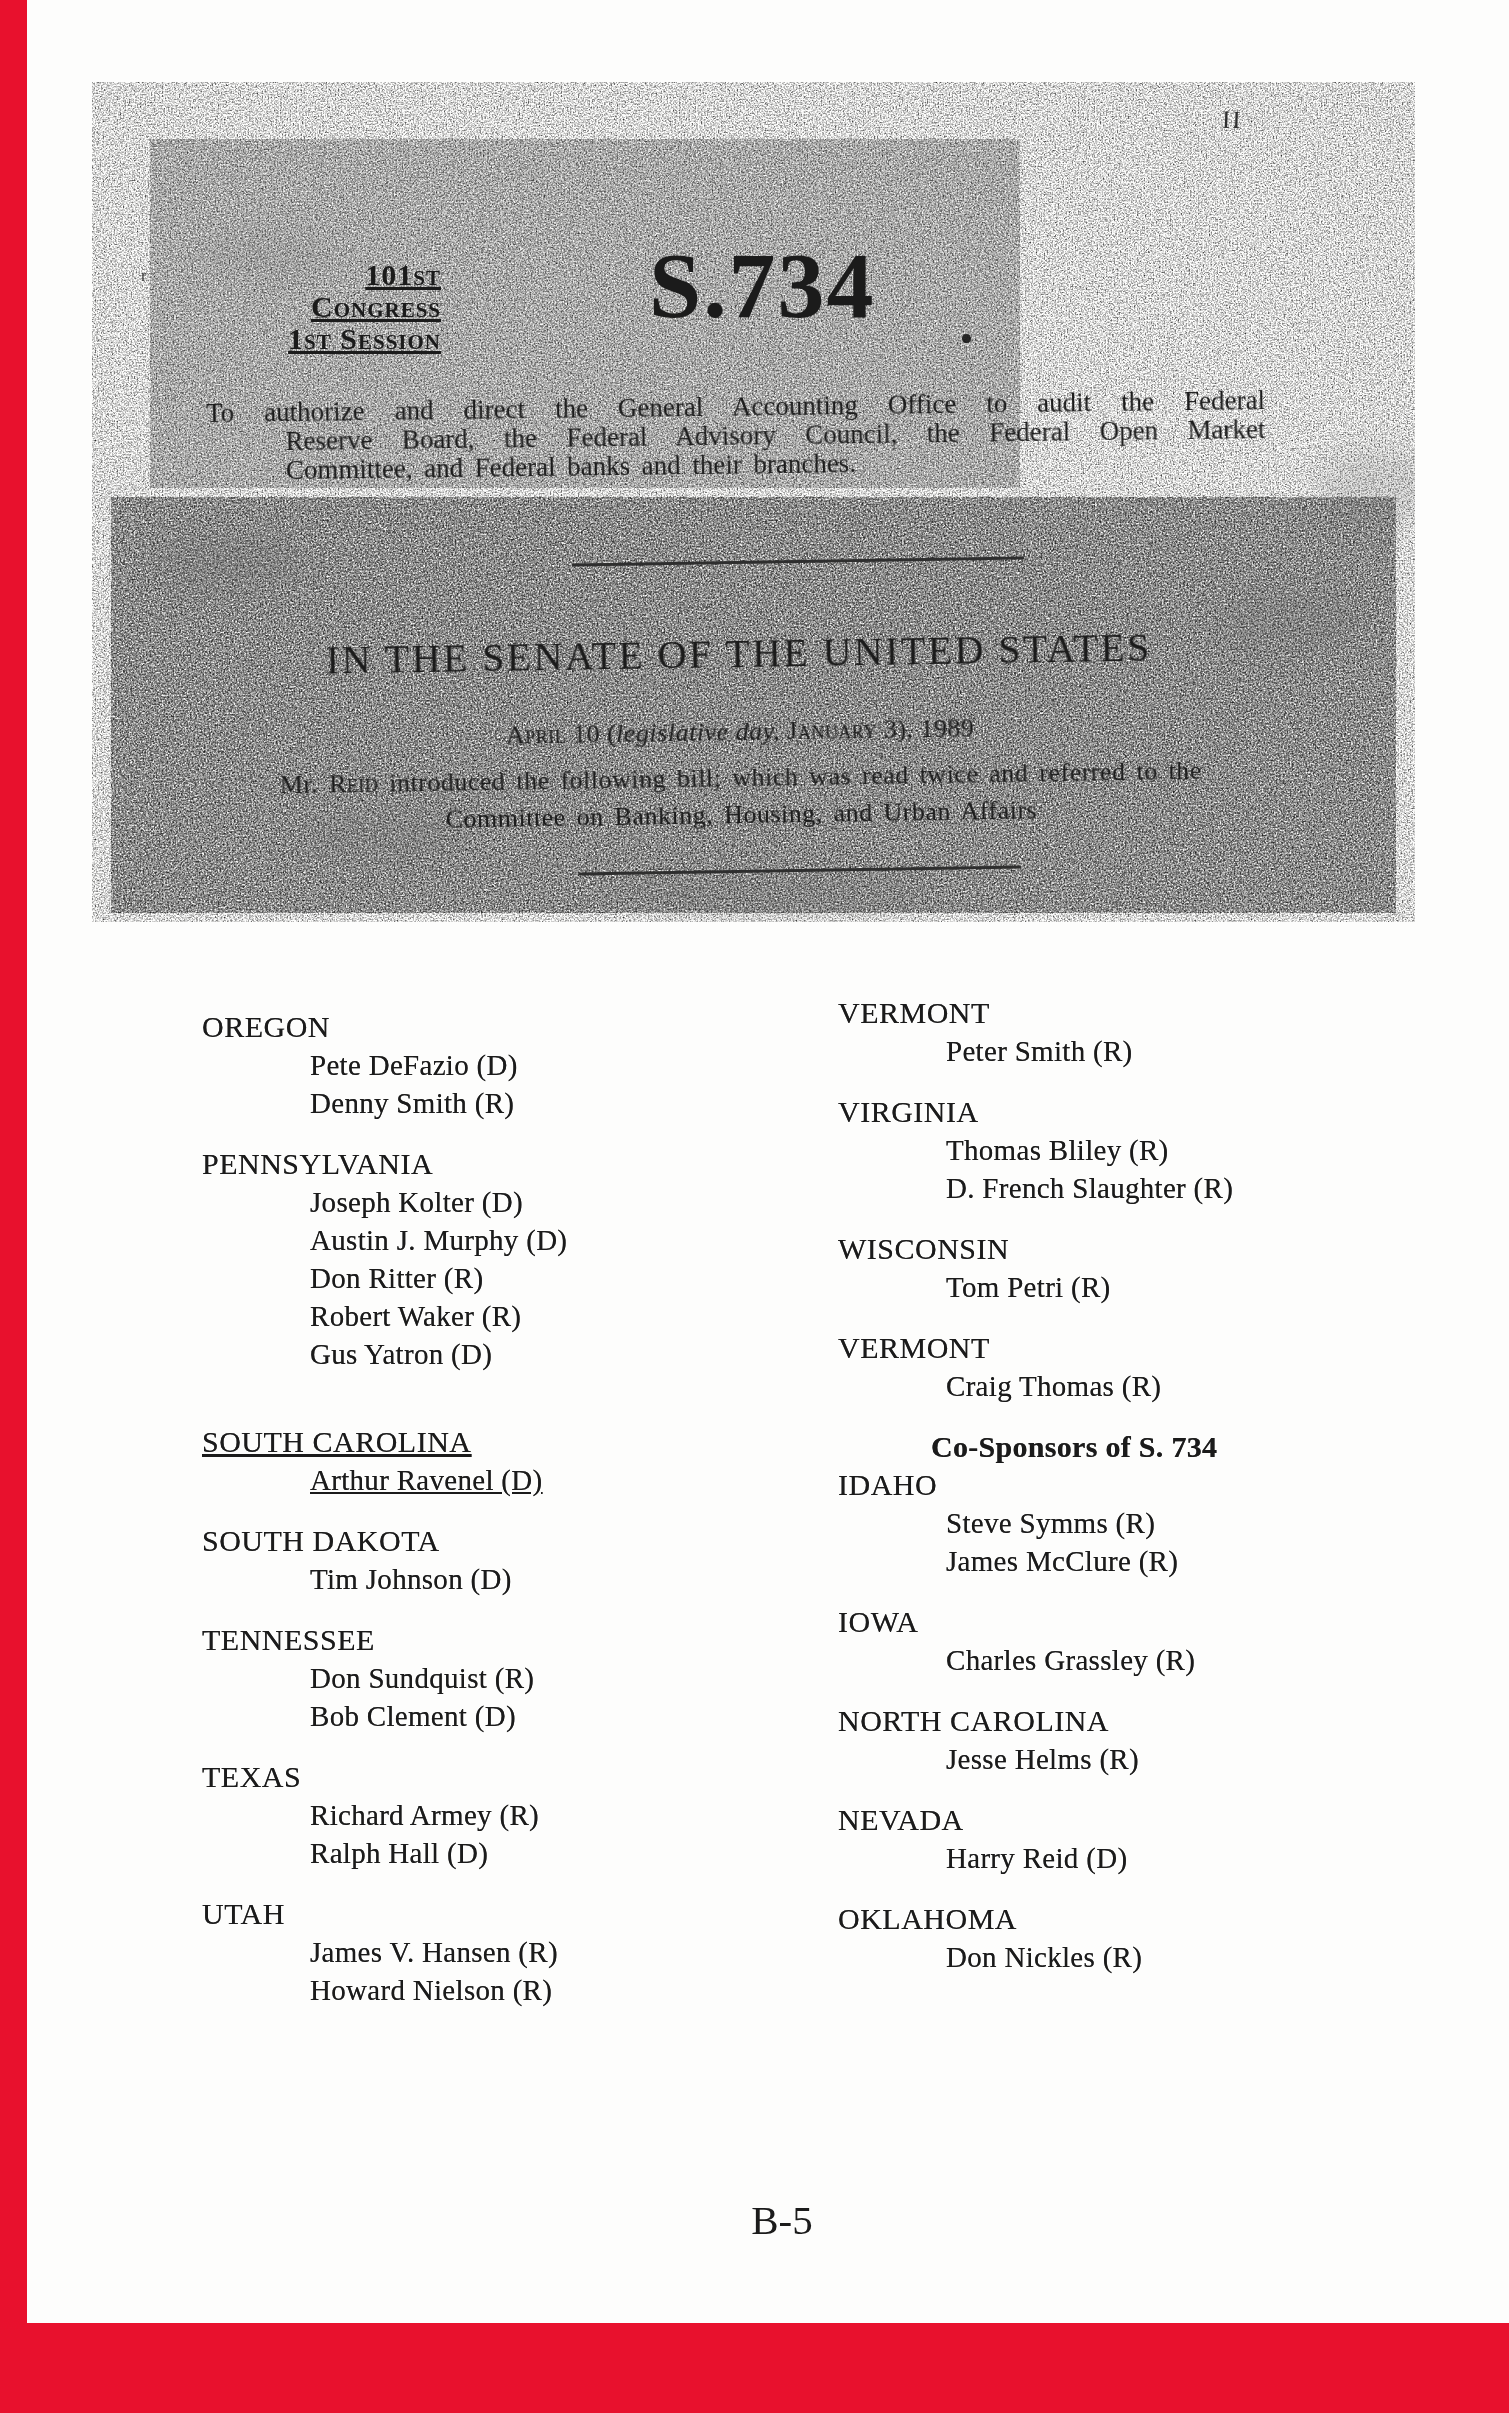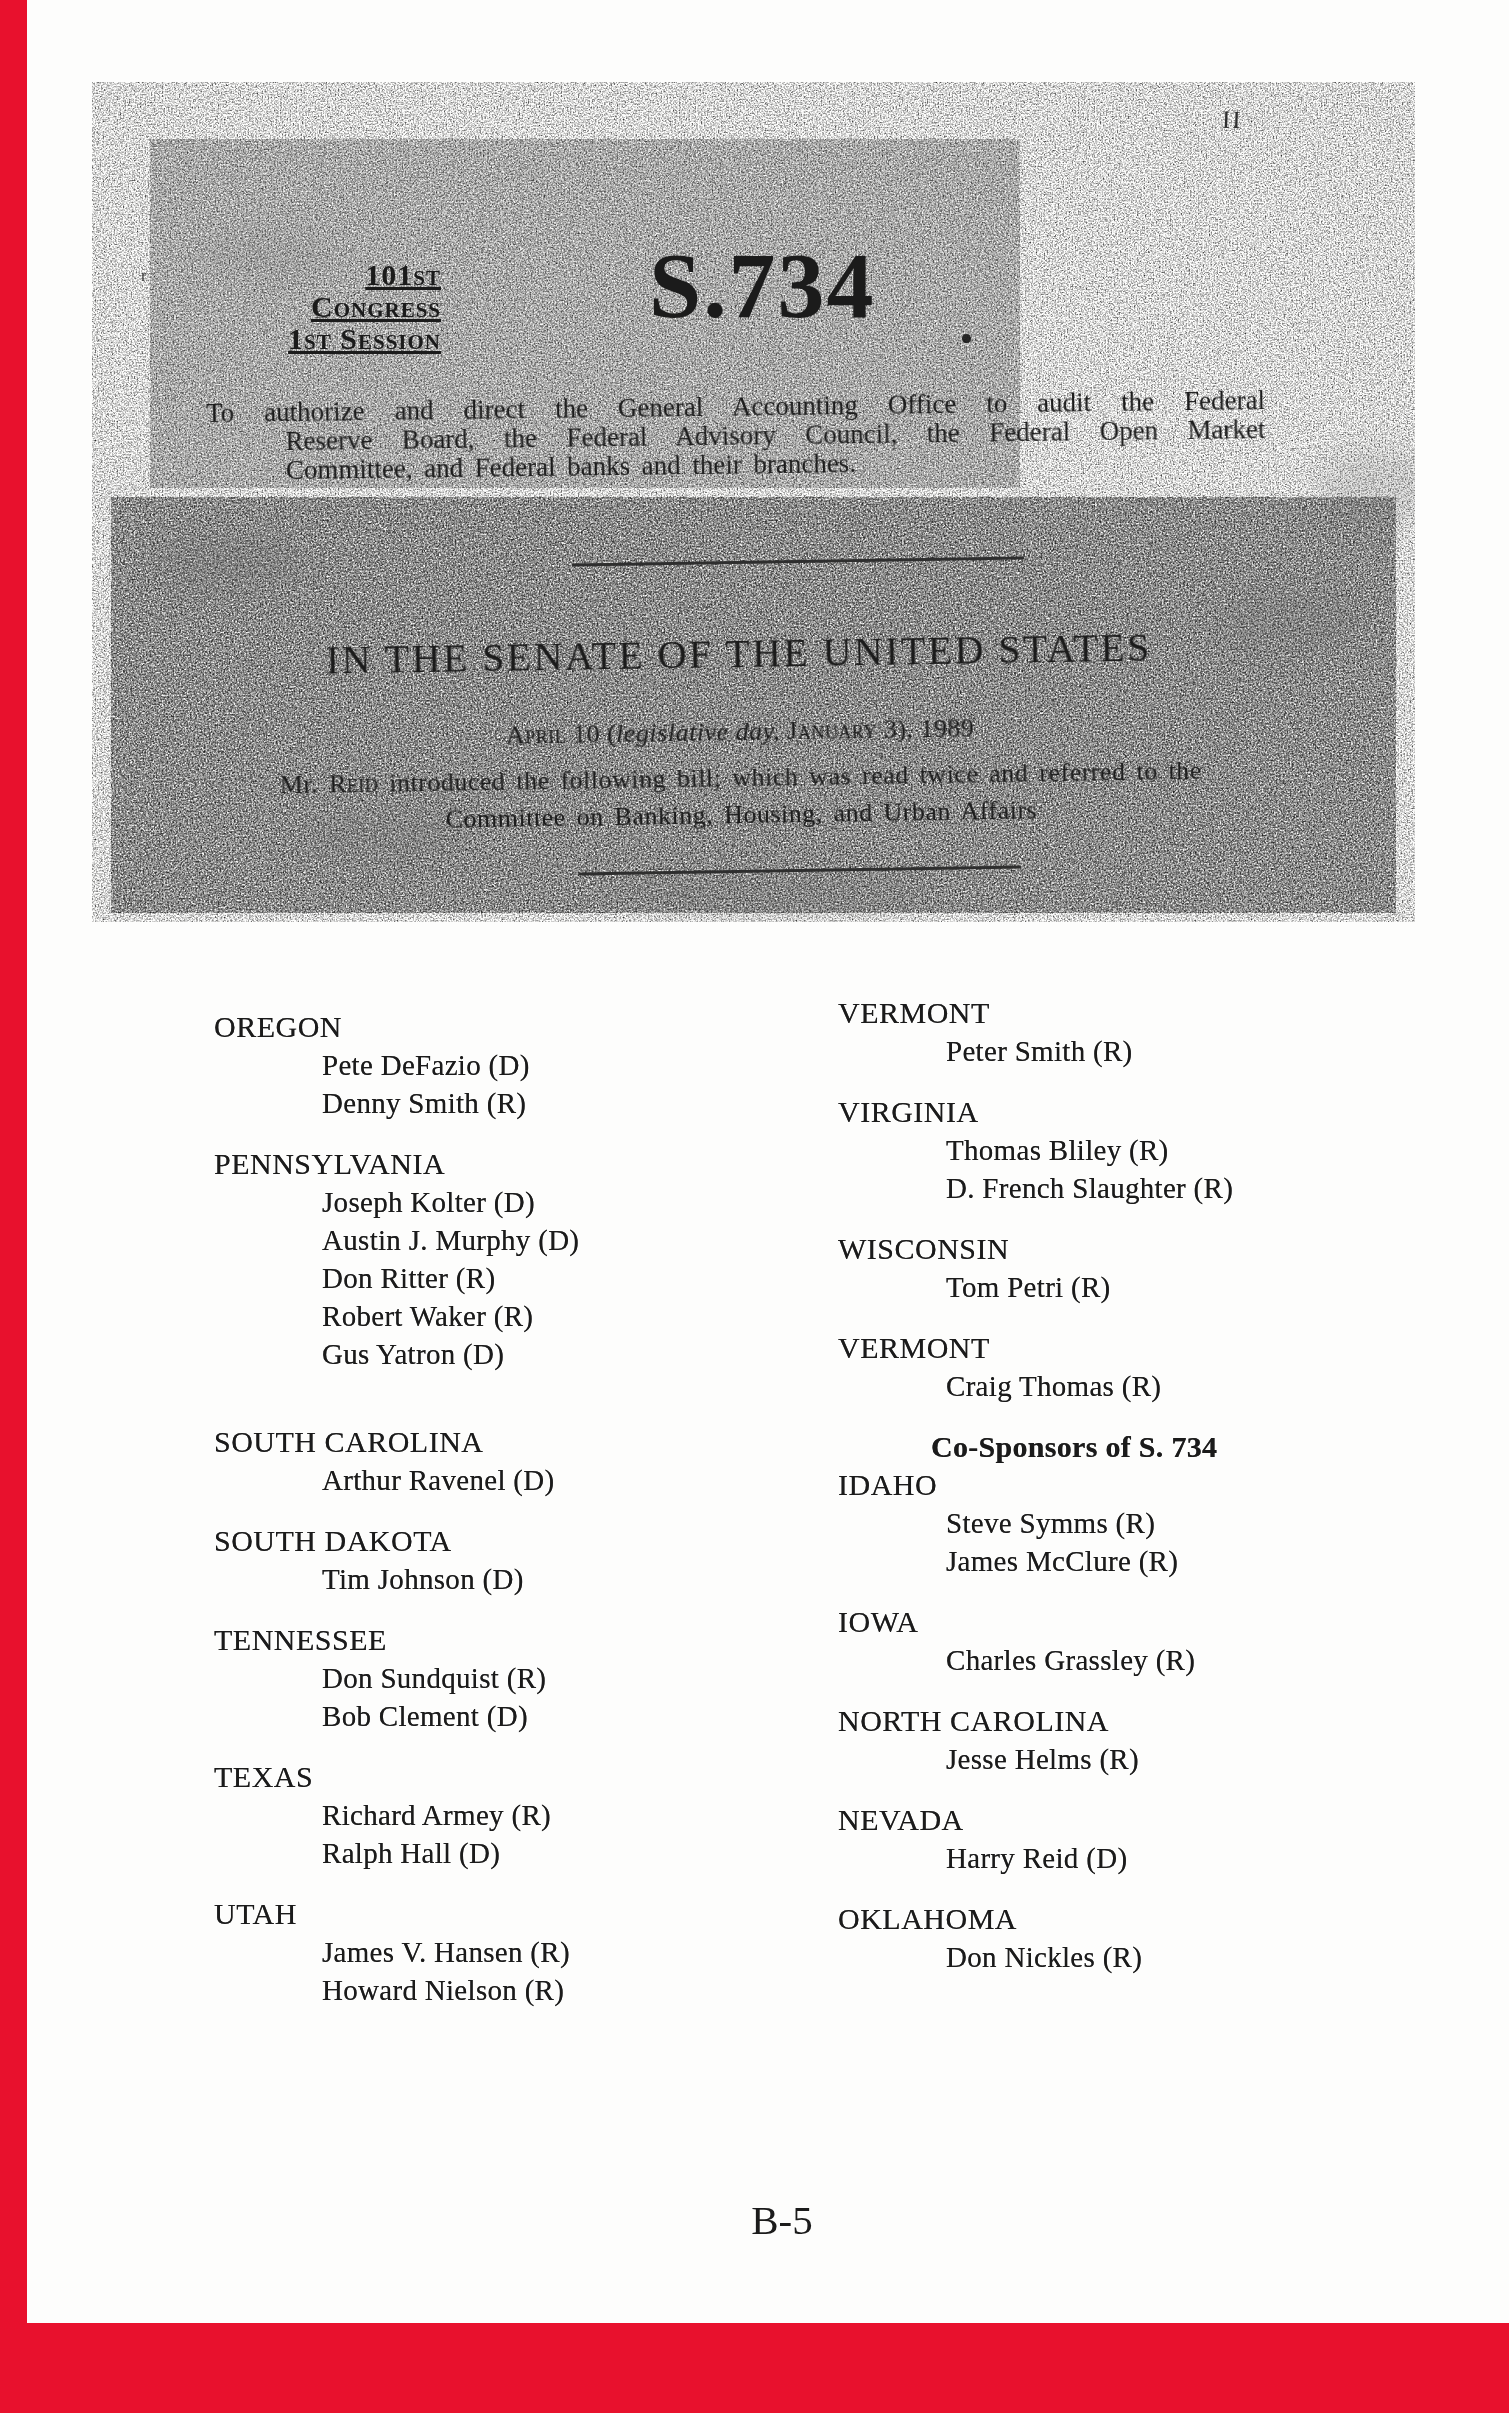--- a/index.html
+++ b/index.html
@@ -47,24 +47,24 @@
     transform:rotate(-0.9deg);transform-origin:center top;
   }
   .senate-heading{font-size:40px;letter-spacing:2.4px;line-height:48px;}
   .senate-date{margin-top:39px;font-size:26px;letter-spacing:0.5px;}
   .sc{font-variant:small-caps;}
   .ital{font-style:italic;}
   .senate-intro1{margin-top:11.6px;font-size:26px;letter-spacing:0.5px;word-spacing:3.9px;line-height:37px;}
   .senate-intro2{font-size:26px;letter-spacing:0.5px;word-spacing:3.9px;line-height:37px;}
   
   .column{position:absolute;z-index:1;text-shadow:0 0 0.6px rgba(25,25,25,.75);}
-  .left-col{left:214px;top:1008px;width:618px;}
+  .left-col{left:202px;top:1008px;width:618px;}
   .right-col{left:838px;top:994px;width:628px;}
   .state-group{margin-bottom:23px;}
-  .state-group.extra-gap{margin-top:50px;}
+  .state-group.extra-gap{margin-top:50px;text-decoration:underline;}
   .state-heading{font-size:30px;line-height:38px;letter-spacing:0.5px;}
   .member-line{font-size:29px;line-height:38px;margin-left:108px;letter-spacing:0.3px;}
   .cosponsors-heading{
     font-size:30px;line-height:38px;font-weight:bold;margin-left:93px;
     margin-top:15.4px;letter-spacing:0.3px;
   }
   .page-number{position:absolute;left:676px;top:2196px;width:212px;text-align:center;font-size:41px;z-index:1;}
 </style>
 </head>
 <body>

